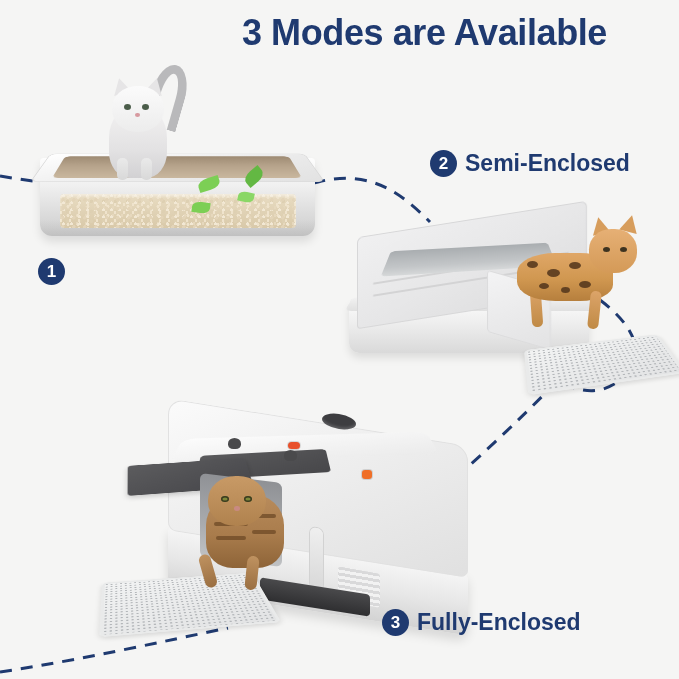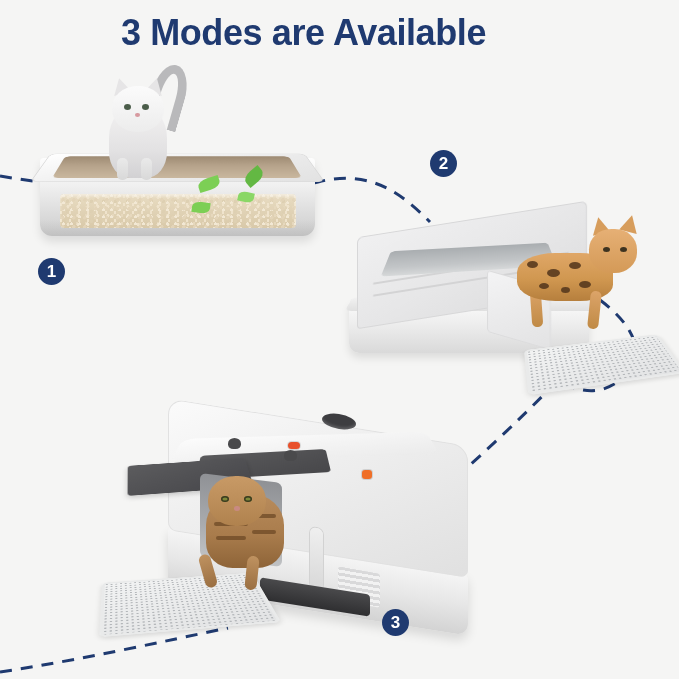--- a/index.html
+++ b/index.html
@@ -8,21 +8,21 @@
     background:#f5f5f4;
     font-family:"Liberation Sans","DejaVu Sans",sans-serif;
     overflow:hidden;
     position:relative;
   }
   .stage{position:absolute;inset:0;}
 
   
   .title{
     position:absolute;top:12px;left:0;width:607px;
-    text-align:center;
+    text-align:right;
     font-size:36px;font-weight:bold;letter-spacing:-0.4px;
     color:#1f3a70;
   }
 
   
   .connector{position:absolute;inset:0;width:679px;height:679px;}
 
   
   .callout{position:absolute;display:flex;align-items:center;gap:8px;white-space:nowrap;}
   .badge{
@@ -385,19 +385,21 @@
       <div class="c3-nose"></div>
     </div>
   </div>
 
   <div class="callout" id="callout-1">
     <div class="badge">1</div>
   </div>
 
   <div class="callout" id="callout-2">
     <div class="badge">2</div>
+    <div class="callout-text">Semi-Enclosed</div>
   </div>
 
   <div class="callout" id="callout-3">
     <div class="badge">3</div>
+    <div class="callout-text">Fully-Enclosed</div>
   </div>
 
 </div>
 
 </body></html>

